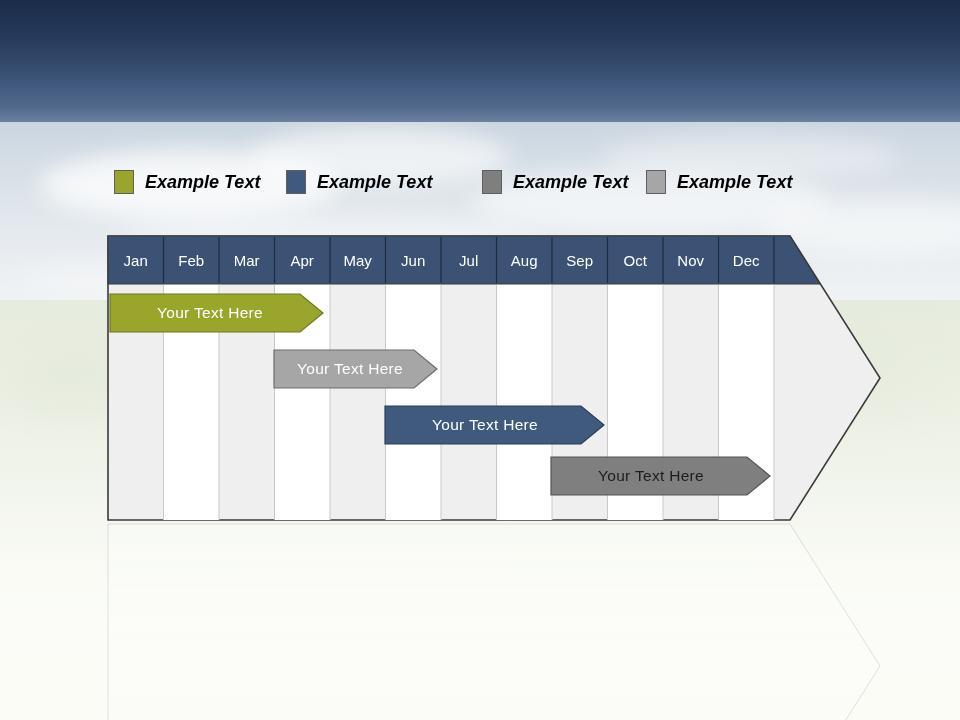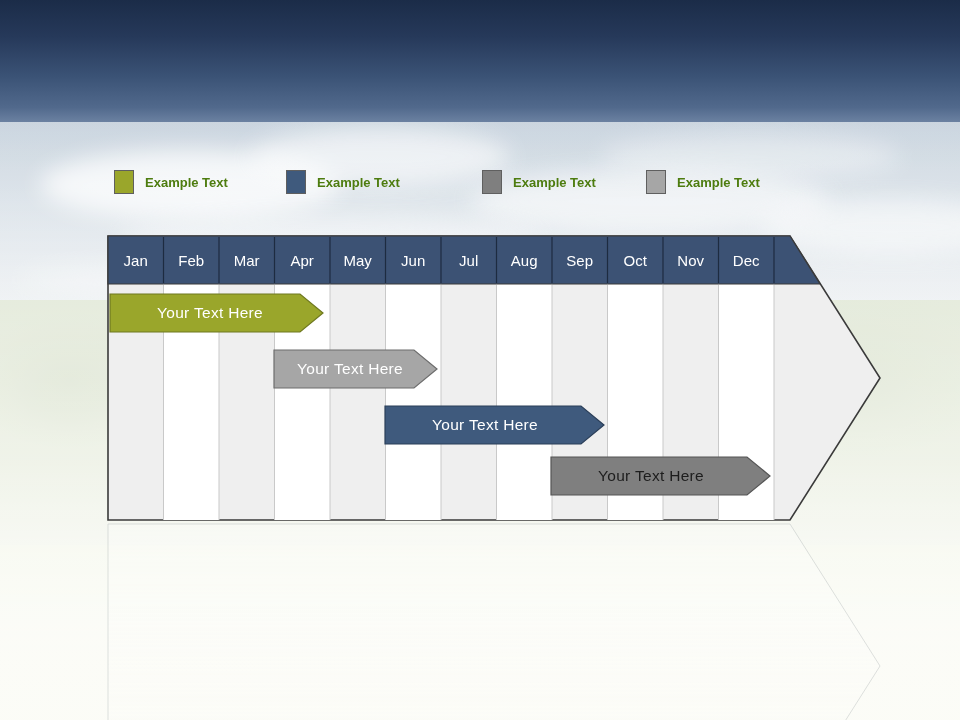--- a/index.html
+++ b/index.html
@@ -122,23 +122,24 @@
     align-items: center;
     white-space: nowrap;
   }
   .legend-swatch {
     width: 20px; height: 24px;
     border: 1px solid #5f5f5f;
     margin-right: 11px;
     flex: 0 0 auto;
   }
   .legend-label {
-    font-size: 13px;
+    font-size: 18px;
     font-weight: bold;
-    color: #4d7c0f;
+    color: #000000;
+    font-style: italic;
   }
   .lg0 { left: 114px; top: 170px; }
   .lg1 { left: 286px; top: 170px; }
   .lg2 { left: 482px; top: 170px; }
   .lg3 { left: 646px; top: 170px; }
 
   
   .chart { position: absolute; left: 0; top: 0; width: 960px; height: 720px; }
   .chart svg { display: block; }
 

